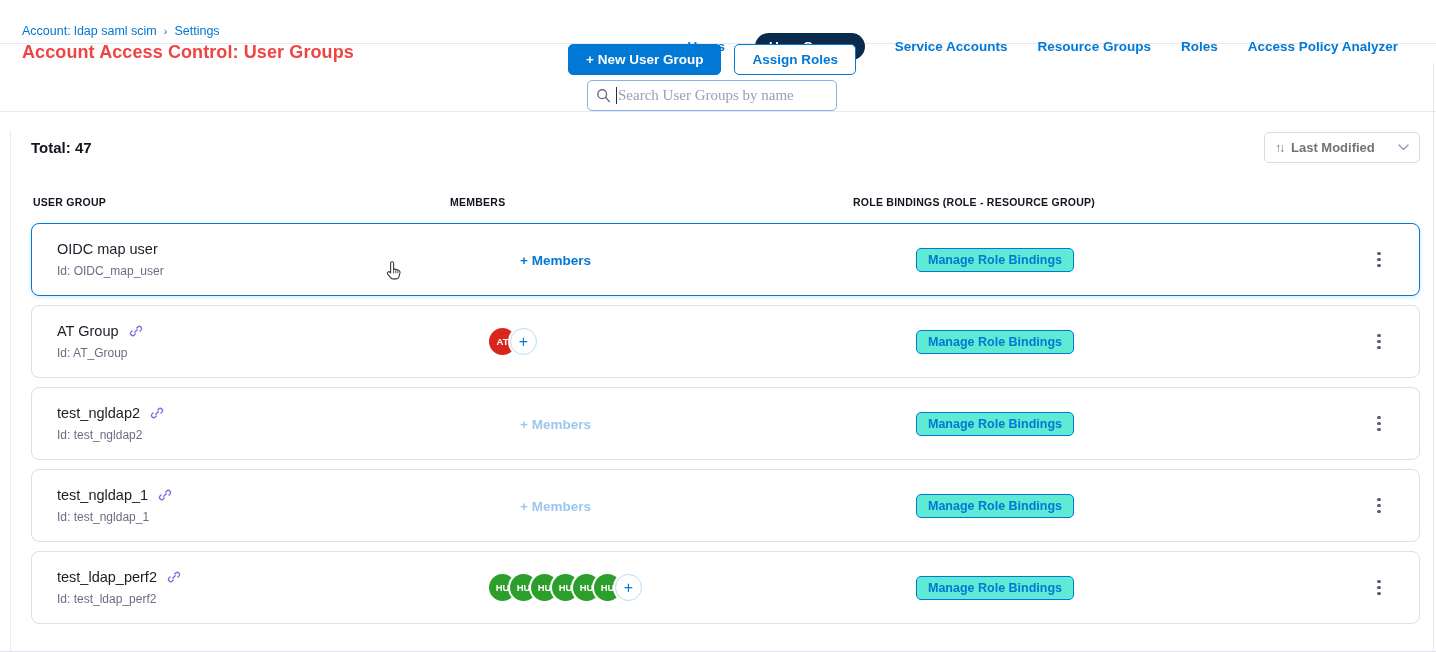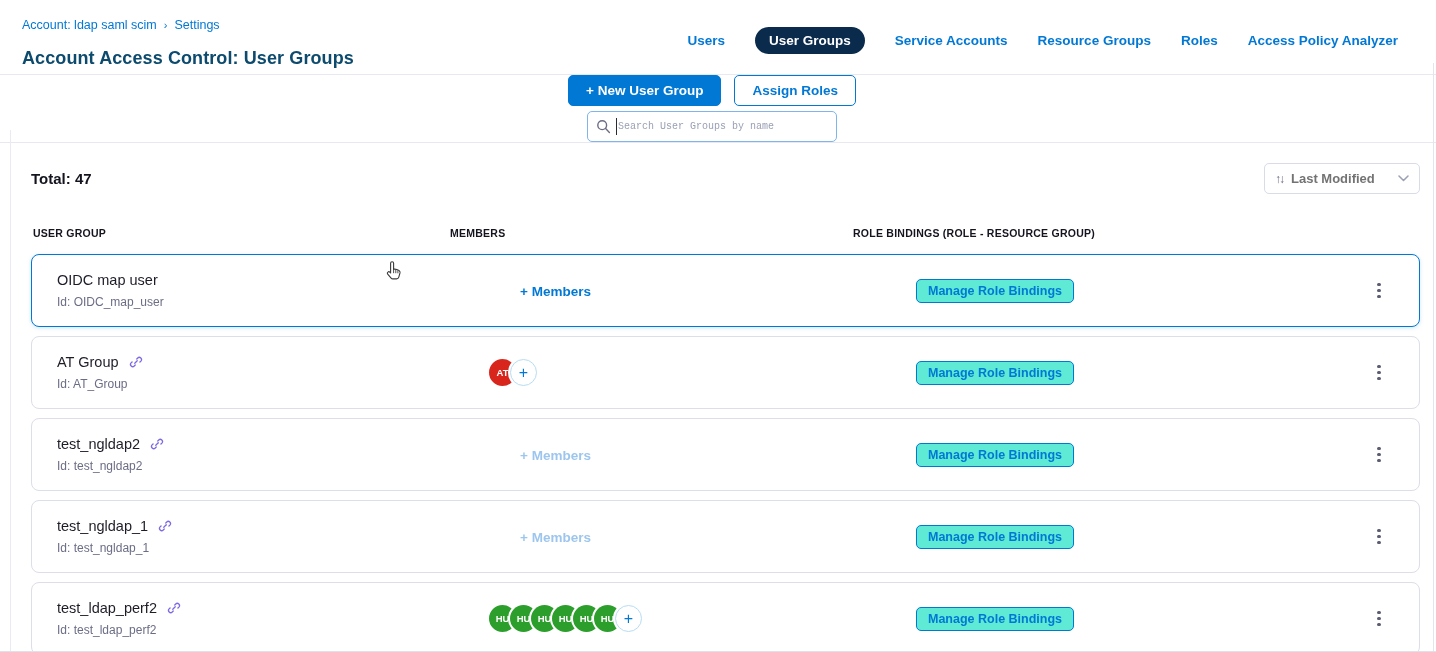--- a/index.html
+++ b/index.html
@@ -6,48 +6,48 @@
   html,body { width:1436px; height:652px; overflow:hidden; }
   body {
     font-family:"Liberation Sans","DejaVu Sans",sans-serif;
     background:#ffffff; color:#1c1c28; position:relative;
   }
   svg { display:block; }
 
   
   .top-header {
     display:flex; justify-content:space-between; align-items:flex-start;
-    height:75px; padding:18px 38px 0 22px; border-bottom:1px solid #e8e9f0;
+    height:44px; padding:24px 38px 0 22px; border-bottom:1px solid #e8e9f0;
   }
   .crumb-row { font-size:12.5px; color:var(--accent); display:flex; gap:7px; align-items:center; }
   .crumb-row a { color:var(--accent); text-decoration:none; cursor:pointer; }
   .crumb-sep { color:var(--accent); font-size:11px; }
-  .page-title { font-size:18px; font-weight:700; color:#0c4a6e; margin-top:16px; letter-spacing:.1px; }
+  .page-title { font-size:18px; font-weight:700; color:#ef4444; margin-top:4px; letter-spacing:.1px; }
   .tabs { display:flex; gap:30px; align-items:center; margin-top:9px; }
   .tab { font-size:13.5px; font-weight:600; color:var(--accent); cursor:pointer; white-space:nowrap; }
   .tab.active {
     background:var(--active_tab_bg); color:#ffffff; padding:6px 14px; border-radius:16px;
   }
 
   
   .toolbar {
     height:68px; display:flex; align-items:center; justify-content:space-between;
     padding:0 34px 0 22px; border-bottom:1px solid #e8e9f0;flex-direction:column;
   }
   .toolbar-left { display:flex; gap:13px; }
   .btn { height:31px; border-radius:5px; font-size:13.5px; font-weight:700; cursor:pointer;
          display:inline-flex; align-items:center; padding:0 17px;
          font-family:"Liberation Sans","DejaVu Sans",sans-serif; }
   .btn-primary { background:var(--accent); border:1px solid var(--accent); color:#fff; }
   .btn-secondary { background:#fff; border:1px solid var(--accent); color:var(--accent); }
   .search-box { position:relative; width:250px; height:31px; }
   .search-box input {
     width:100%; height:100%; border:1.5px solid #7fb5ea; border-radius:5px;
-    padding:0 8px 0 30px; font-size:10px; color:#15803d; outline:none;
-    font-family:Liberation Mono, monospace;
+    padding:0 8px 0 30px; font-size:15px; color:#15803d; outline:none;
+    font-family:Liberation Serif, serif;
   }
   .search-box input::placeholder { color:#9aa0b5; }
   .search-glyph { position:absolute; left:9px; top:8px; }
   .caret { position:absolute; left:29px; top:7px; width:1px; height:17px; background:#2a2a35; }
 
   
   .content { padding:20px 16px 0 31px; position:relative; }
   .totals-row { display:flex; justify-content:space-between; align-items:center; margin-bottom:33px; }
   .total-label { font-size:15px; font-weight:700; color:#14141f; }
   .sort-select {

